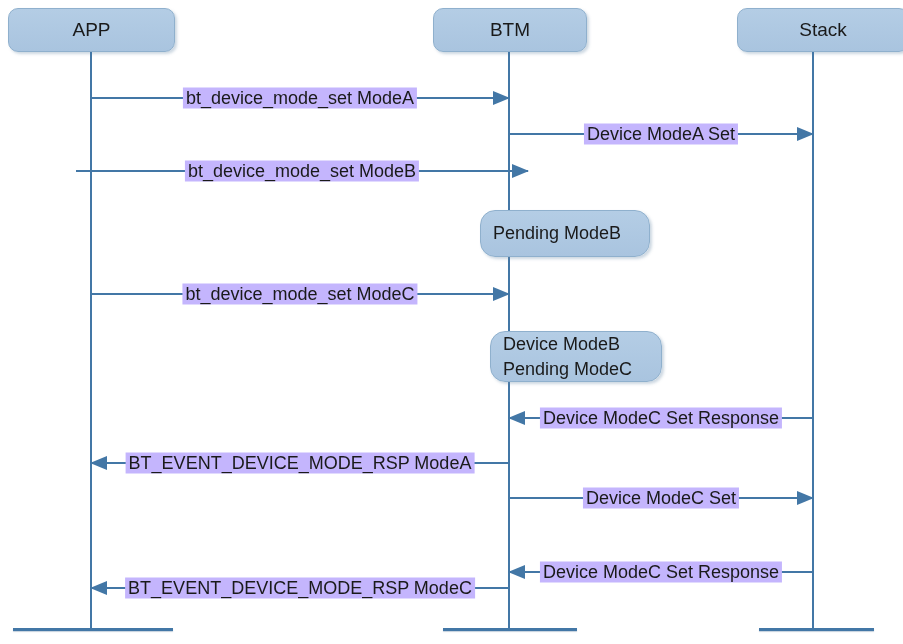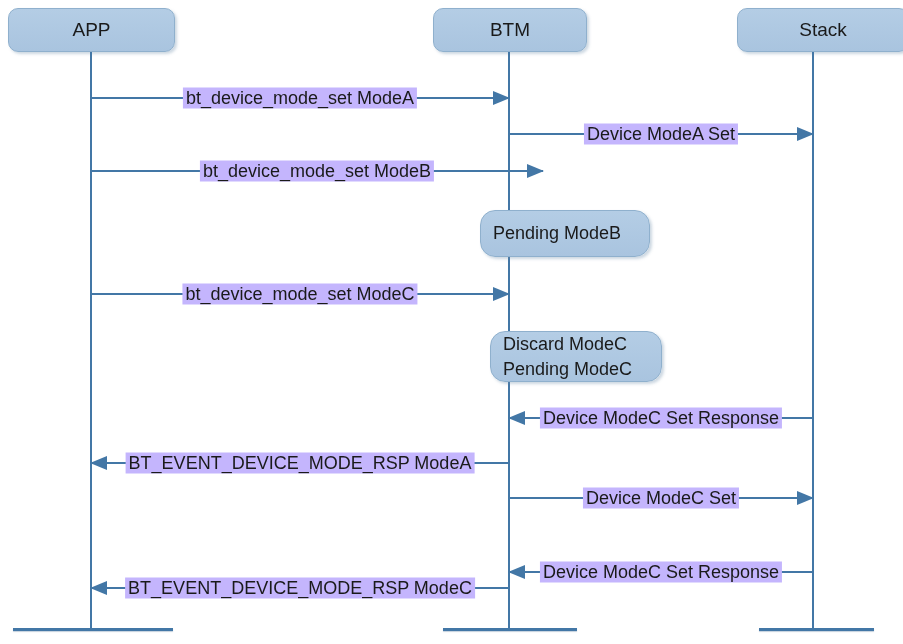--- a/index.html
+++ b/index.html
@@ -119,38 +119,38 @@
     <div class="head"></div>
     <span class="label">bt_device_mode_set ModeA</span>
   </div>
 
   <div class="msg dir-right" style="left:509px;top:120px;width:304px;">
     <div class="line"></div>
     <div class="head"></div>
     <span class="label">Device ModeA Set</span>
   </div>
 
-  <div class="msg dir-right" style="left:91px;top:157px;width:452px;">
+  <div class="msg dir-right" style="left:76px;top:157px;width:452px;">
     <div class="line"></div>
     <div class="head"></div>
     <span class="label">bt_device_mode_set ModeB</span>
   </div>
 
   <div class="note" style="left:480px;top:210px;width:170px;height:47px;">
     <span>Pending ModeB</span>
   </div>
 
   <div class="msg dir-right" style="left:91px;top:280px;width:418px;">
     <div class="line"></div>
     <div class="head"></div>
     <span class="label">bt_device_mode_set ModeC</span>
   </div>
 
   <div class="note" style="left:490px;top:331px;width:172px;height:51px;">
-    <span>Discard ModeC</span>
+    <span>Device ModeB</span>
     <span>Pending ModeC</span>
   </div>
 
   <div class="msg dir-left" style="left:509px;top:404px;width:304px;">
     <div class="line"></div>
     <div class="head"></div>
     <span class="label">Device ModeC Set Response</span>
   </div>
 
   <div class="msg dir-left" style="left:91px;top:449px;width:418px;">

